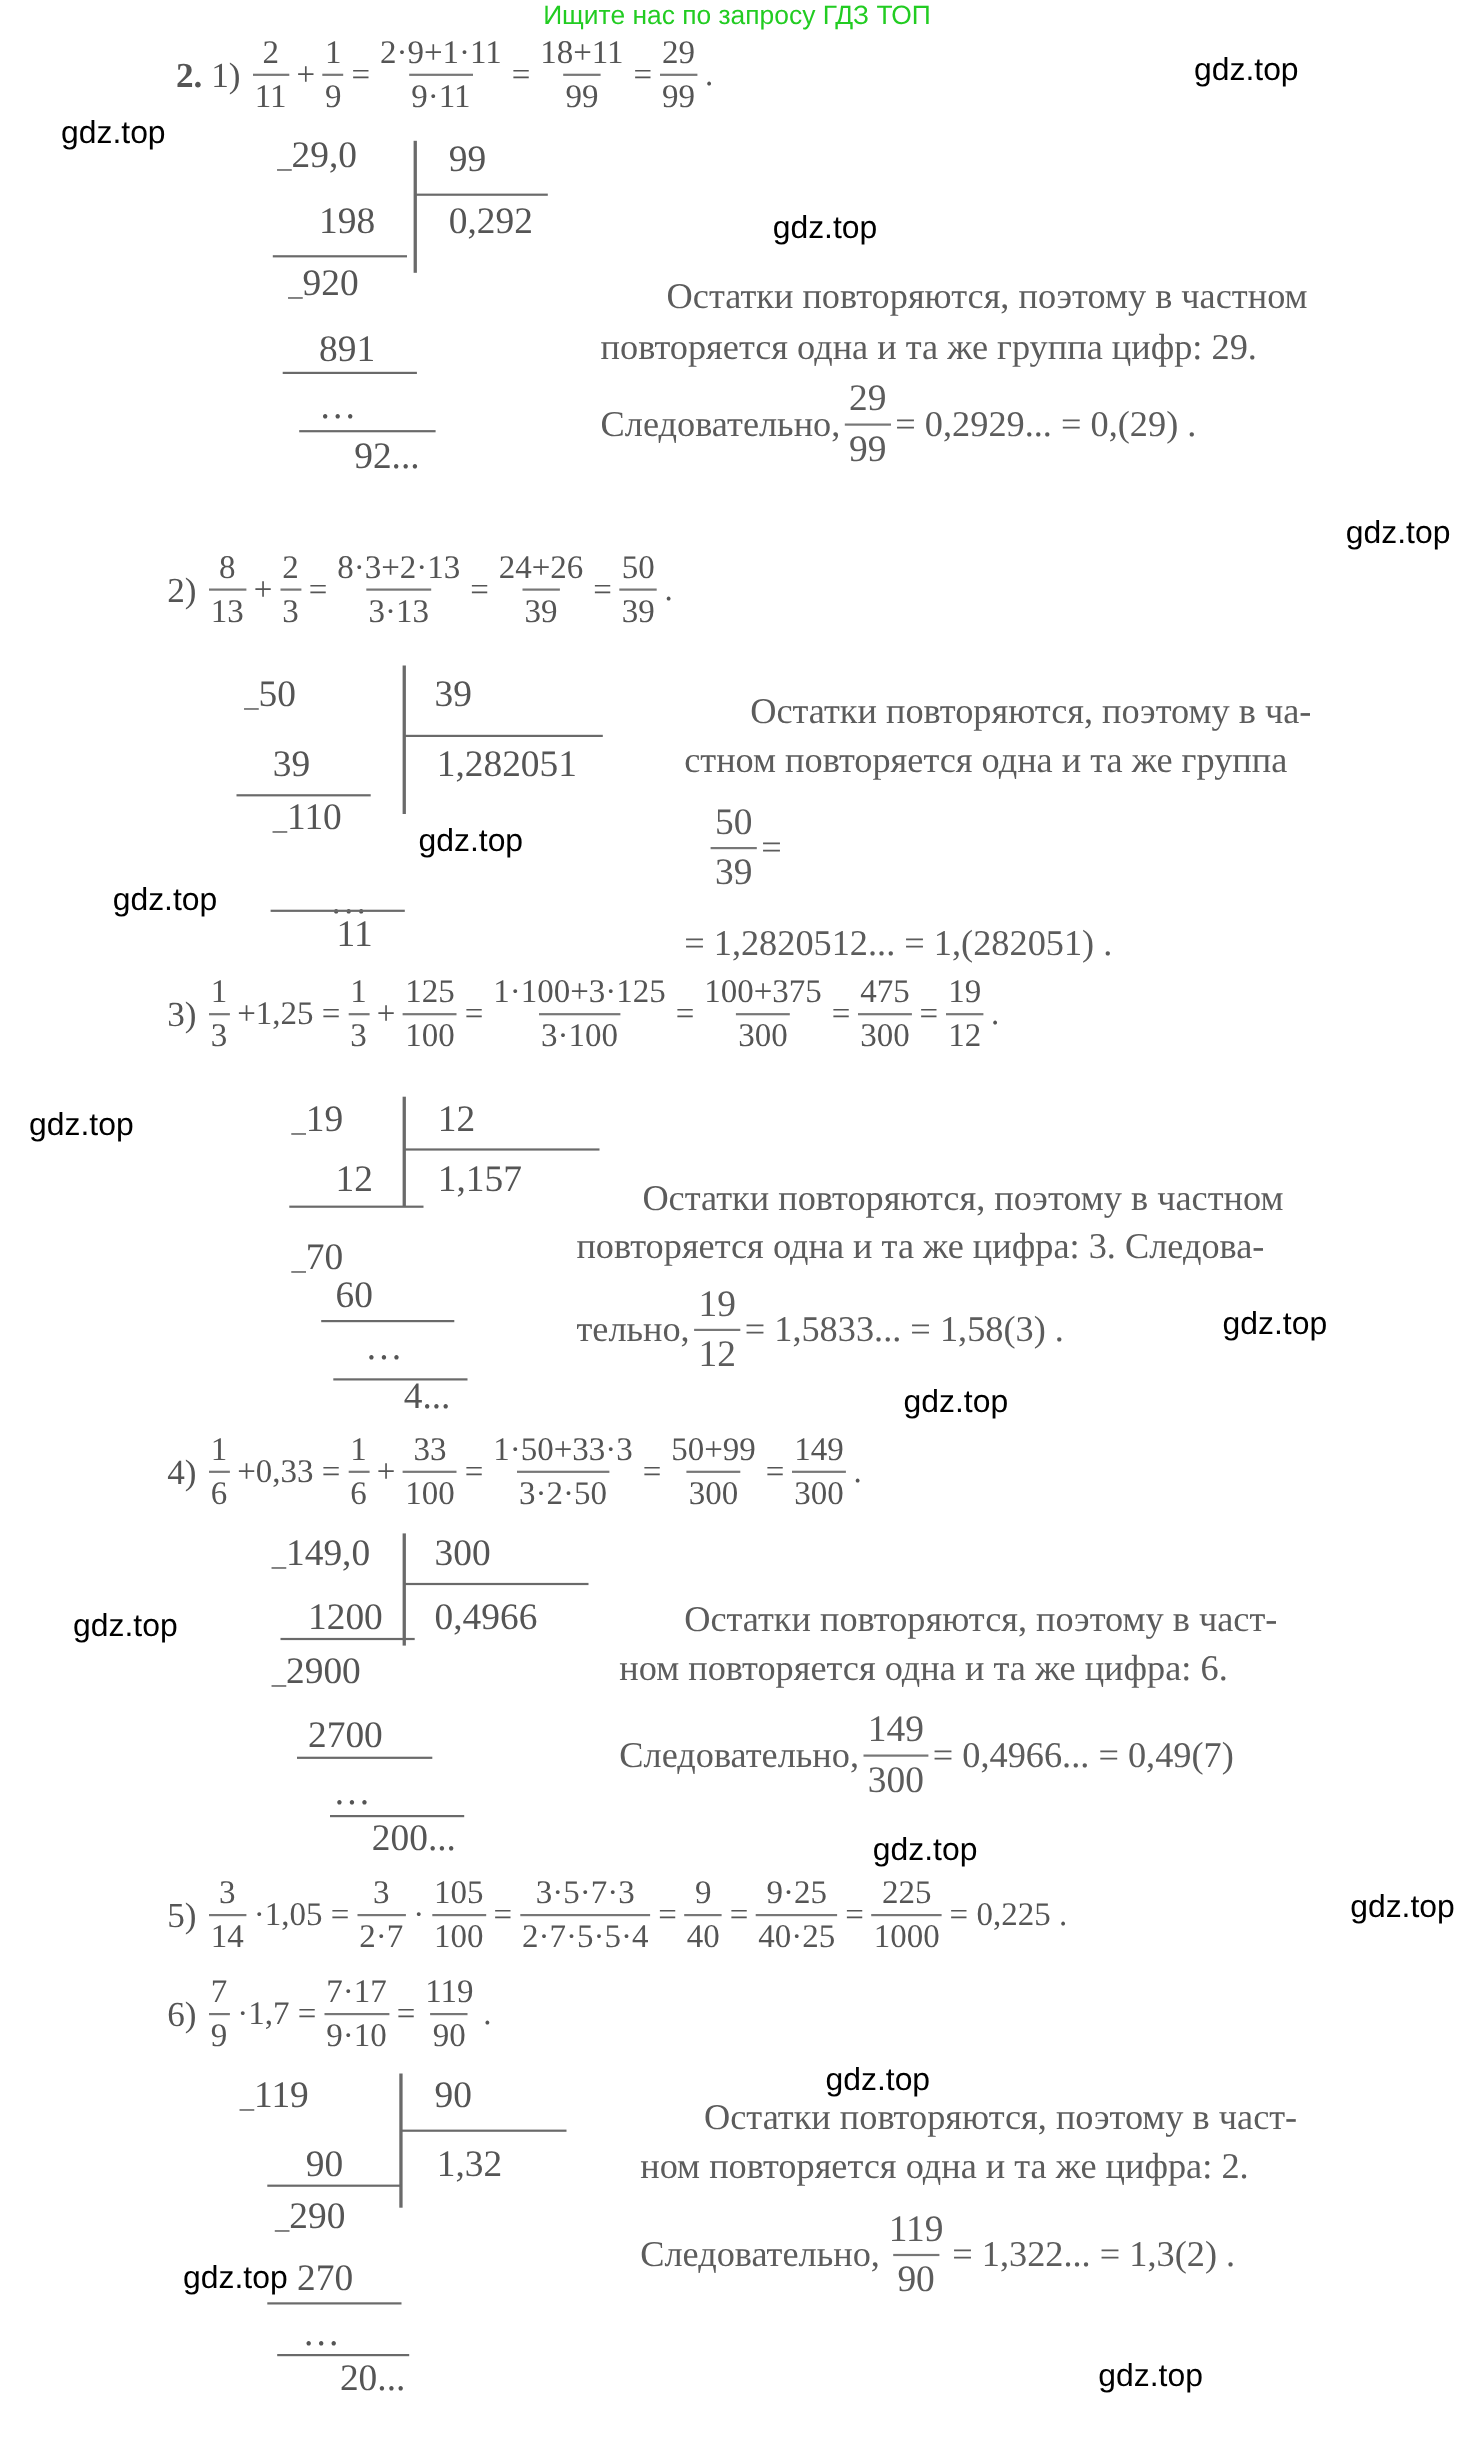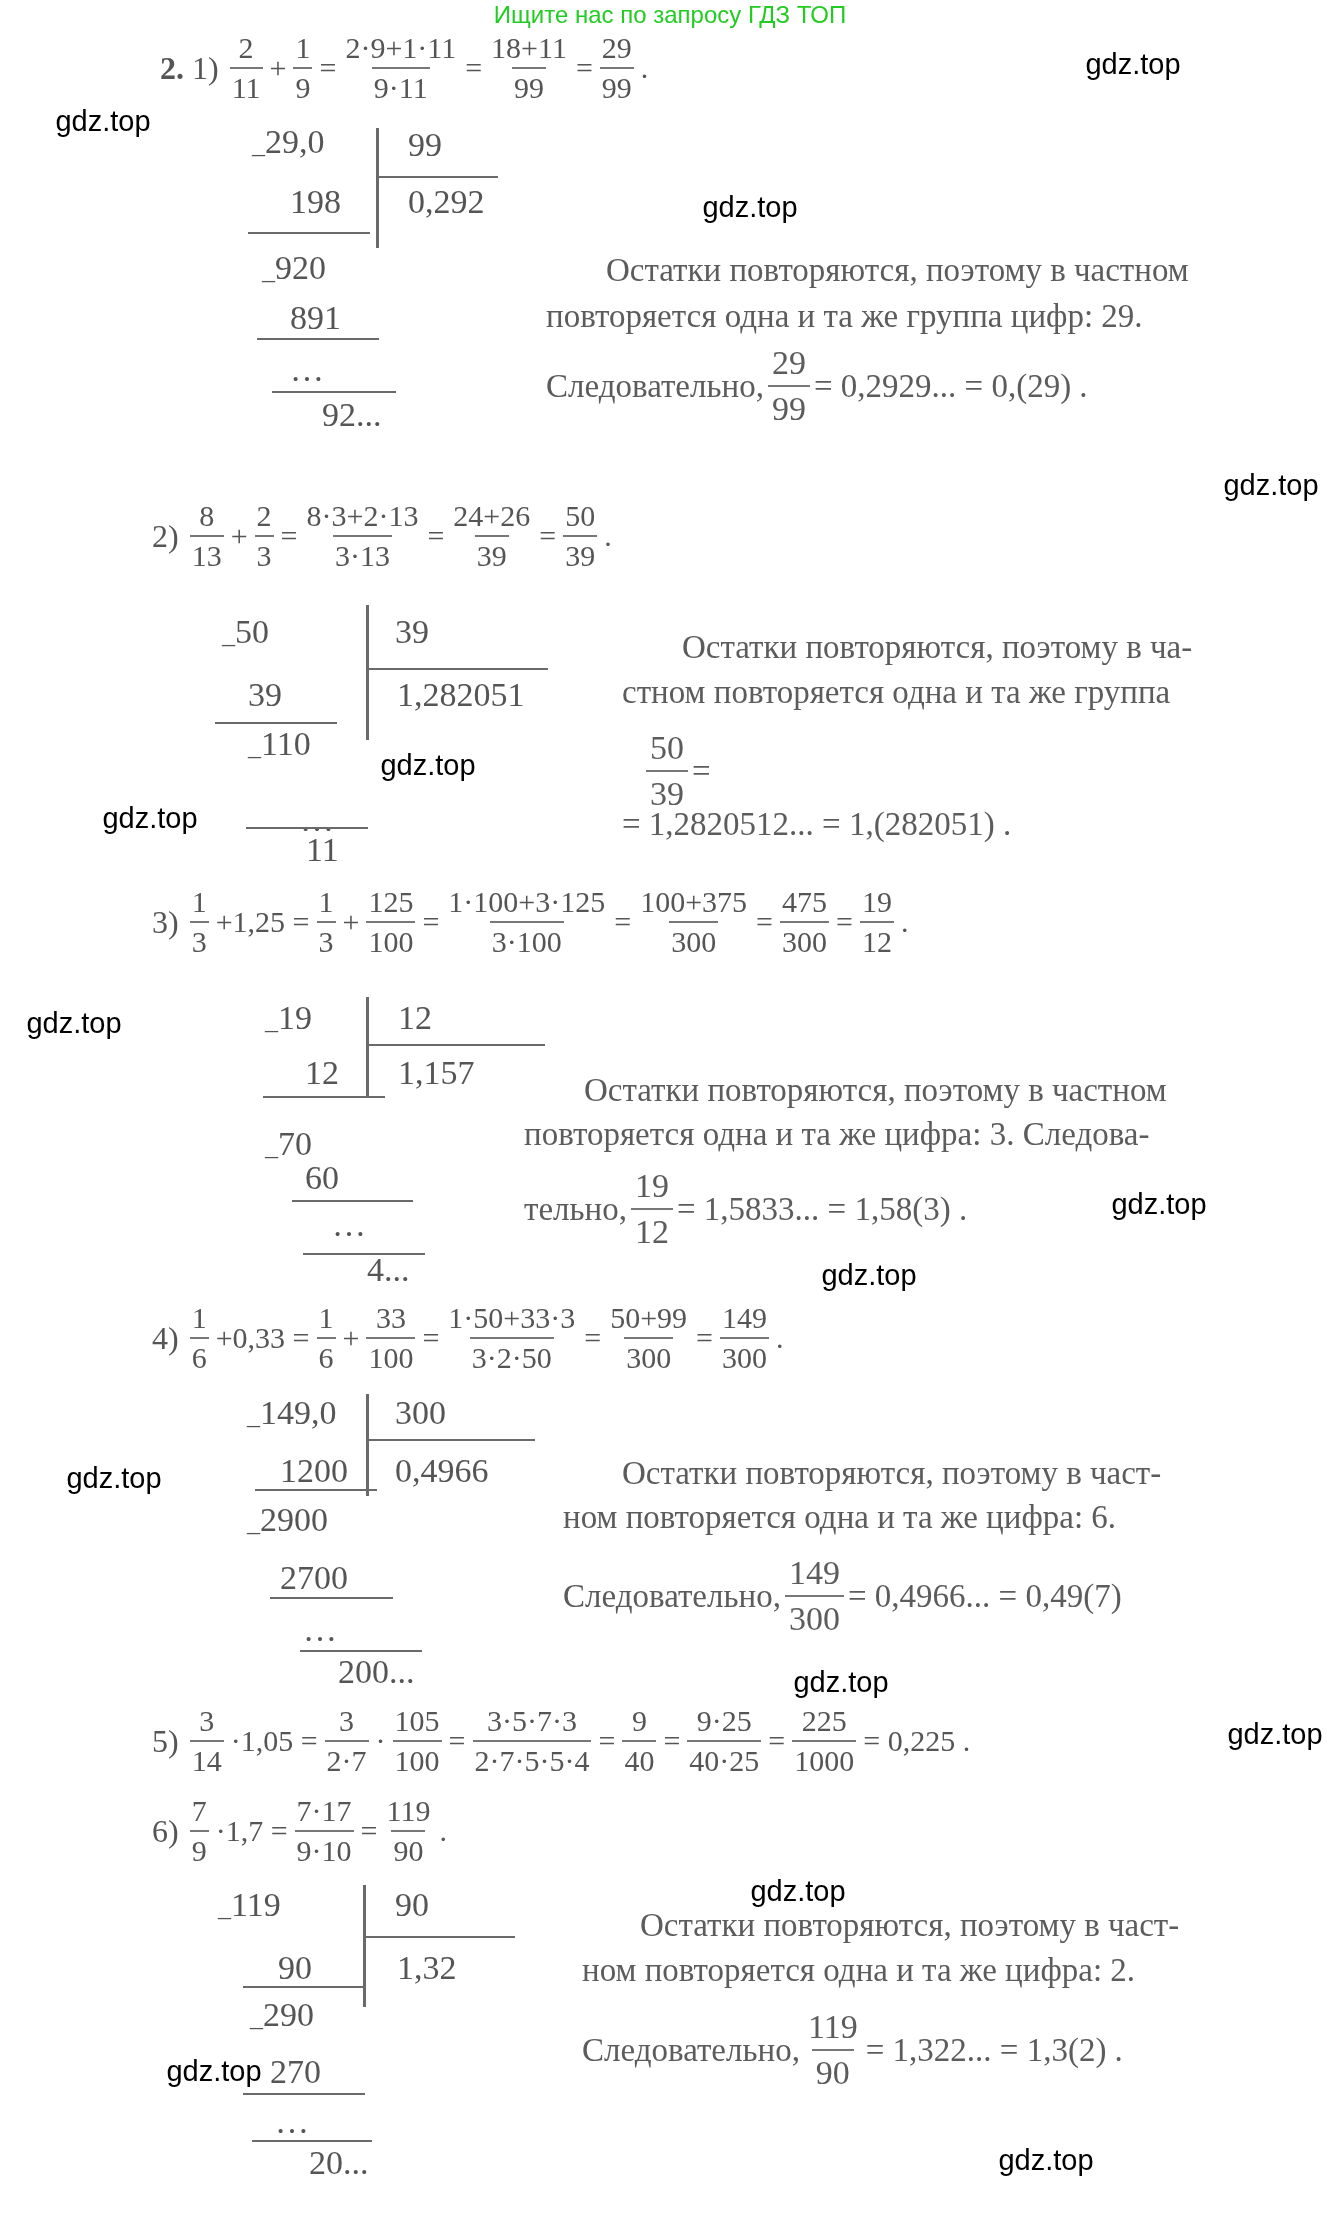--- a/index.html
+++ b/index.html
@@ -64,21 +64,21 @@
 </div>
 
 <div>
   <span class="abs num" style="left:252px; top:122px;"><span class="minus">_</span><span>29,0</span></span>
   <span class="abs num" style="left:408px; top:125px;">99</span>
   <div class="vl" style="left:376px; top:128px; height:120px;"></div>
   <div class="hl" style="left:378px; top:176px; width:120px;"></div>
   <span class="abs num" style="left:290px; top:182px;">198</span>
   <span class="abs num" style="left:408px; top:182px;">0,292</span>
   <div class="hl" style="left:248px; top:232px; width:122px;"></div>
-  <span class="abs num" style="left:262px; top:248px;text-align:right;"><span class="minus">_</span><span>920</span></span>
+  <span class="abs num" style="left:262px; top:238px;text-align:right;"><span class="minus">_</span><span>920</span></span>
   <span class="abs num" style="left:290px; top:298px;">891</span>
   <div class="hl" style="left:257px; top:338px; width:122px;"></div>
   <span class="abs num" style="left:290px; top:350px;">…</span>
   <div class="hl" style="left:272px; top:391px; width:124px;"></div>
   <span class="abs num" style="left:322px; top:395px;">92...</span>
 </div>
 
 <div>
   <span class="abs txt" style="left:606px; top:250px;">Остатки повторяются, поэтому в частном</span>
   <span class="abs txt" style="left:546px; top:296px;">повторяется одна и та же группа цифр: 29.</span>
@@ -138,21 +138,21 @@
 <div>
   <span class="abs txt" style="left:682px; top:627px;">Остатки повторяются, поэтому в ча-</span>
   <span class="abs txt" style="left:622px; top:672px;">стном повторяется одна и та же группа</span>
   <div class="abs txt textline" style="left:622px; top:728px;">
     <span class="tfrac" style="margin-left:24px;">
         <span class="n">50</span>
         <span class="d">39</span>
       </span>
     <span>=</span>
   </div>
-  <span class="abs txt" style="left:622px; top:804px;">= 1,2820512... = 1,(282051) .</span>
+  <span class="abs txt" style="left:622px; top:838px;">= 1,2820512... = 1,(282051) .</span>
 </div>
 
 <div class="abs eq" style="left:152px; top:886px;">
   <span class="lbl">3)</span>
   <span class="frac">
       <span class="n">1</span>
       <span class="d">3</span>
     </span>
   <span class="op">+1,25 =</span>
   <span class="frac">

